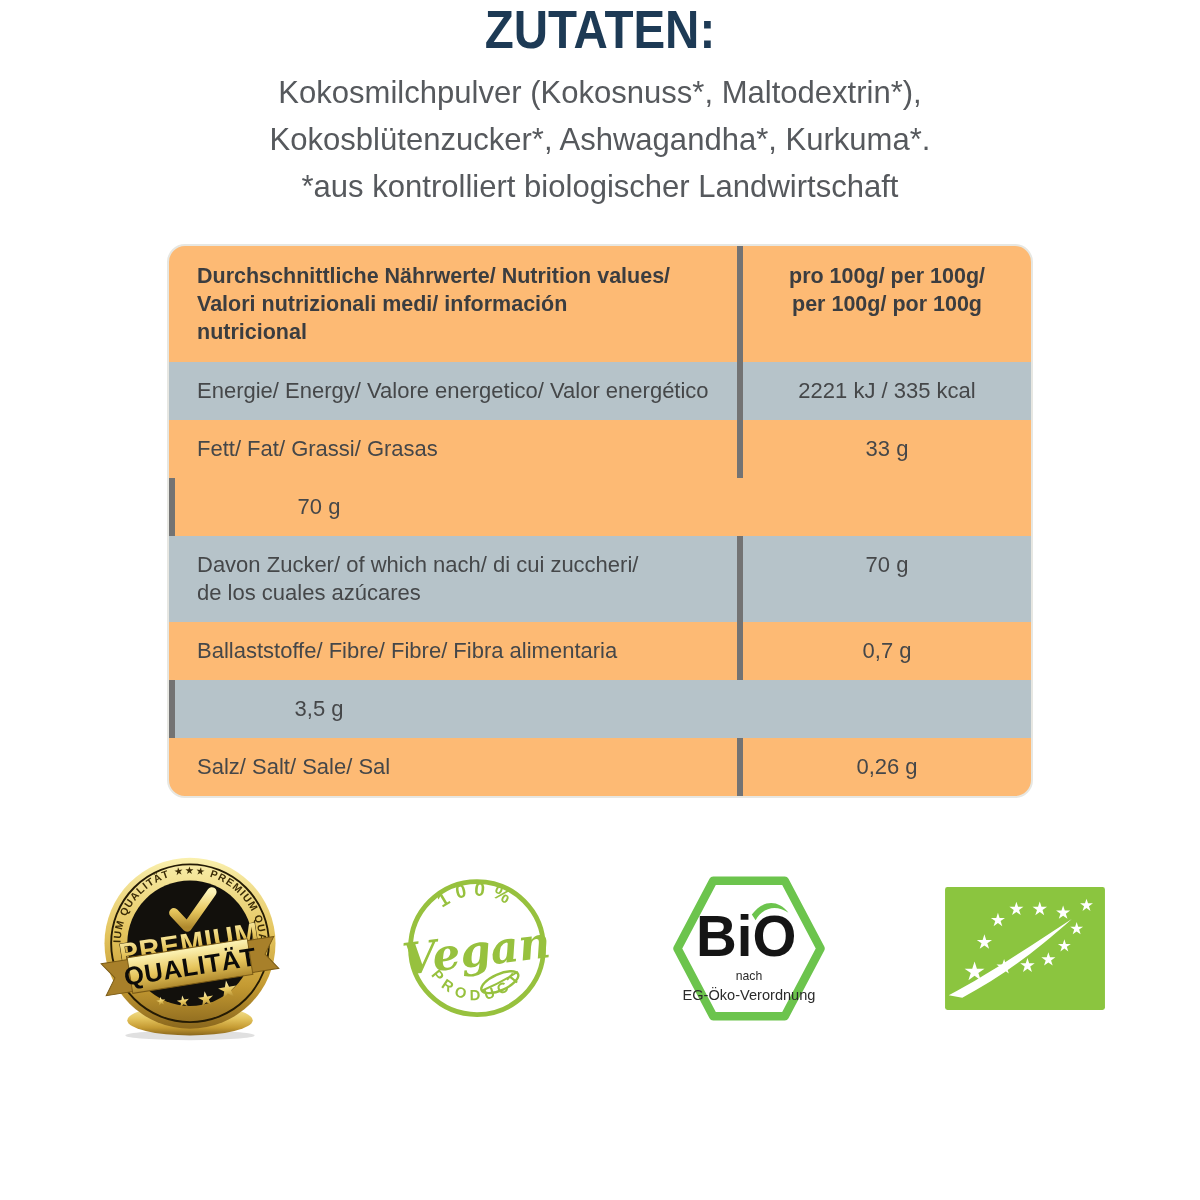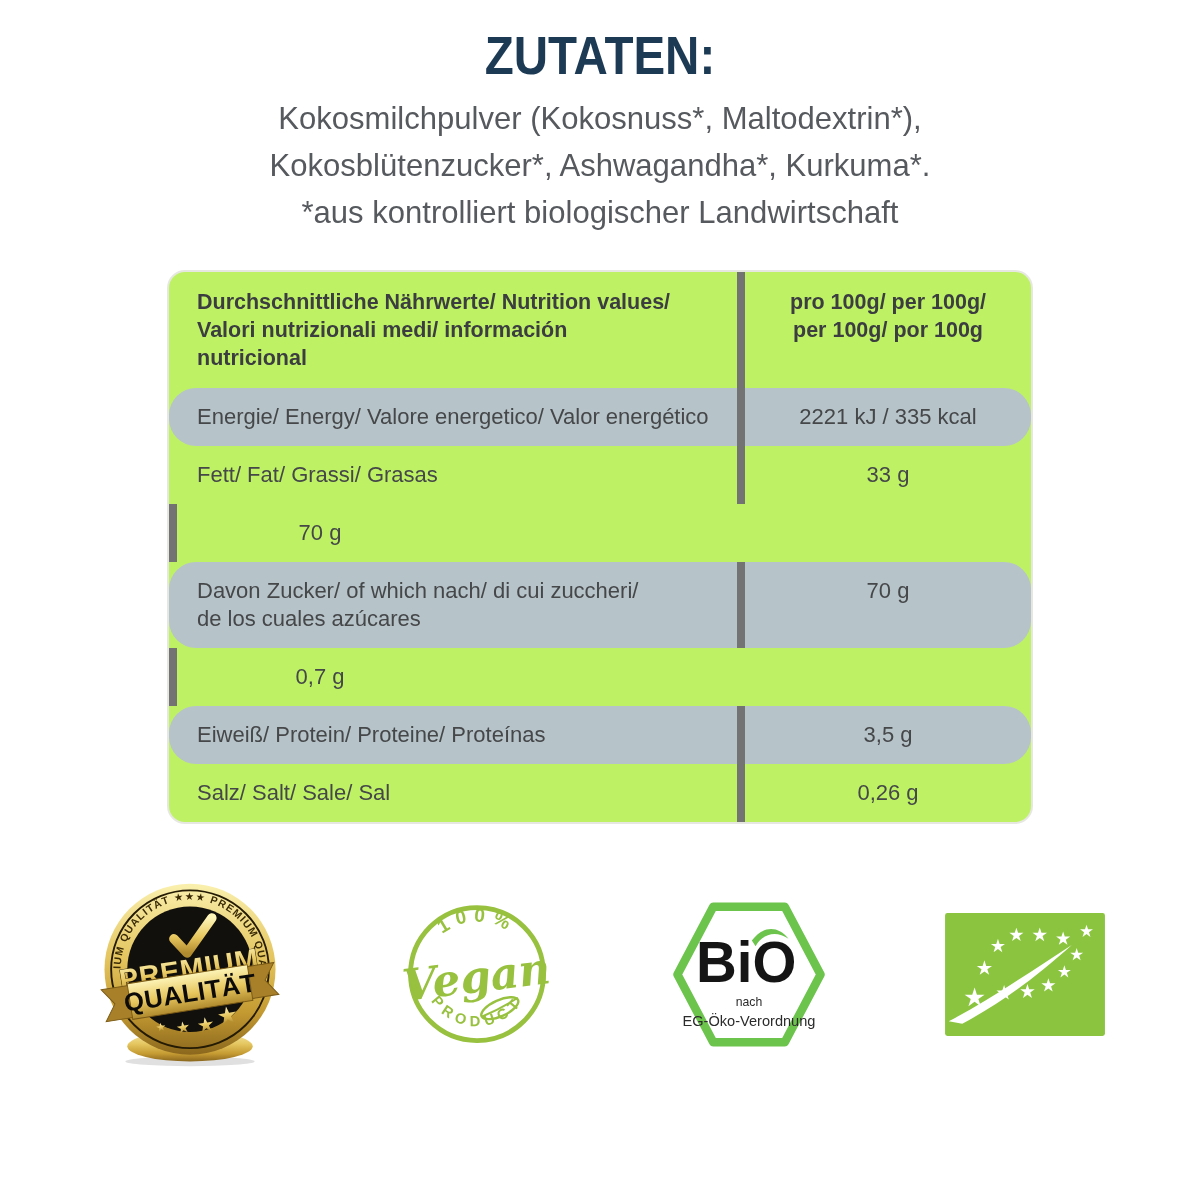--- a/index.html
+++ b/index.html
@@ -1,48 +1,48 @@
 <!DOCTYPE html>
 <html><head>
 <meta charset="utf-8">
 <style>
   html,body{margin:0;padding:0;}
   body{
     width:1200px;height:1200px;background:#ffffff;
     font-family:"Liberation Sans","DejaVu Sans",sans-serif;
     color:#454749;overflow:hidden;
   }
-  .sheet{padding-top:26px;}
+  .sheet{}
 
   
   .title{
     margin:0 0 10px 0;text-align:center;
     color:#1d3a55;font-size:54px;font-weight:bold;line-height:1.1;
     transform:scaleX(.88);letter-spacing:0;
   }
   .ingredients{
     margin:0;text-align:center;color:#56595d;
     font-size:32px;line-height:47px;white-space:pre-line;
     transform:scaleX(.97);
   }
 
   
   .ntable{
     width:866px;margin:34px auto 0;
     border:2px solid #e7e7e2;border-radius:18px;
-    overflow:hidden;background:#bef264;box-sizing:border-box;
+    overflow:hidden;background:#fdba74;box-sizing:border-box;
   }
   .nrow{display:flex;}
-  .nrow.shaded{background:#b6c3c9;border-radius:27px;}
+  .nrow.shaded{background:#b6c3c9;}
   .cell{box-sizing:border-box;font-size:22px;line-height:28px;padding:15px 14px;}
   .cell.left{
     flex:1;padding-left:28px;padding-right:20px;white-space:pre-line;
   }
   .cell.right{
-    width:294px;border-left:8px solid #737373;
+    width:294px;border-left:6px solid #737373;
     text-align:center;white-space:pre-line;
   }
   .nrow.header .cell{font-weight:bold;color:#3b3d40;font-size:21.5px;padding-top:16px;padding-bottom:16px;}
 
   
   .badges{
     width:1010px;margin:50px auto 0;
     display:flex;justify-content:space-between;align-items:center;
   }
   .badge{display:block;}
@@ -78,24 +78,24 @@
     </div>
     <div class="nrow">
       <div class="cell right">70 g</div>
     </div>
     <div class="nrow shaded">
       <div class="cell left">Davon Zucker/ of which nach/ di cui zuccheri/
 de los cuales azúcares</div>
       <div class="cell right">70 g</div>
     </div>
     <div class="nrow">
+      <div class="cell left">Ballaststoffe/ Fibre/ Fibre/ Fibra alimentaria</div>
       <div class="cell right">0,7 g</div>
     </div>
     <div class="nrow shaded">
-      <div class="cell left">Eiweiß/ Protein/ Proteine/ Proteínas</div>
       <div class="cell right">3,5 g</div>
     </div>
     <div class="nrow">
       <div class="cell left">Salz/ Salt/ Sale/ Sal</div>
       <div class="cell right">0,26 g</div>
     </div>
   </section>
 
   <section class="badges">
 

